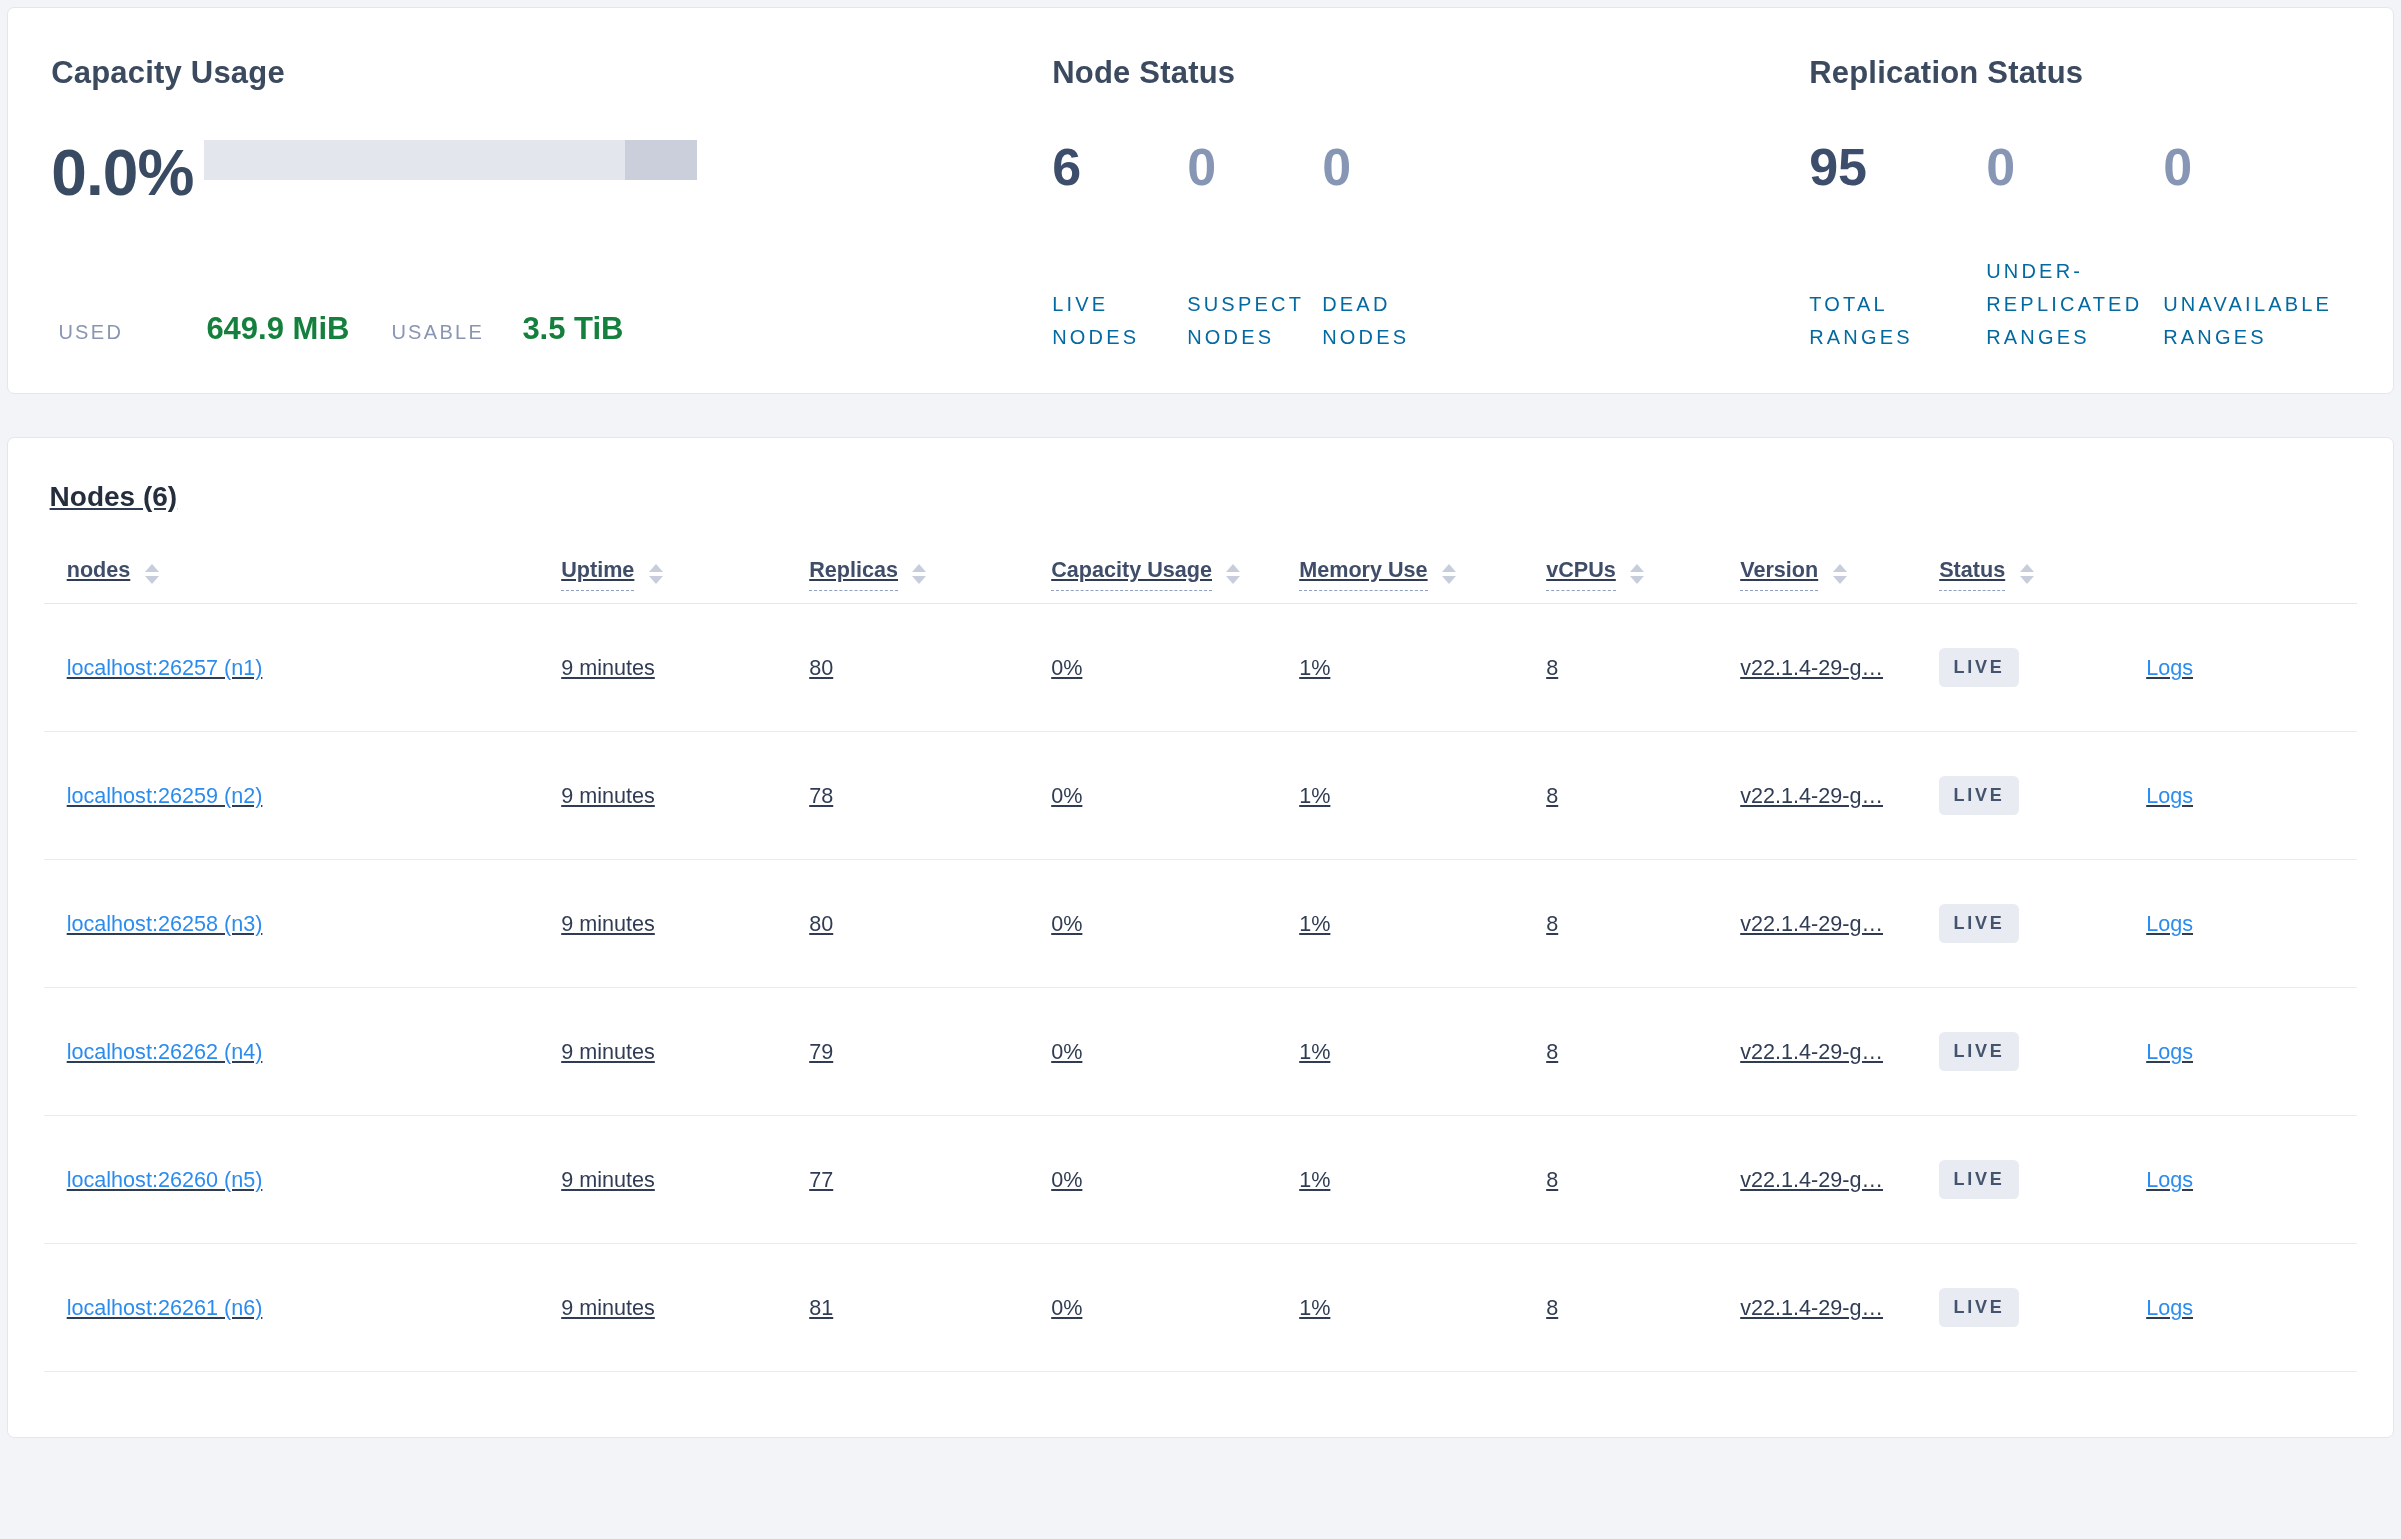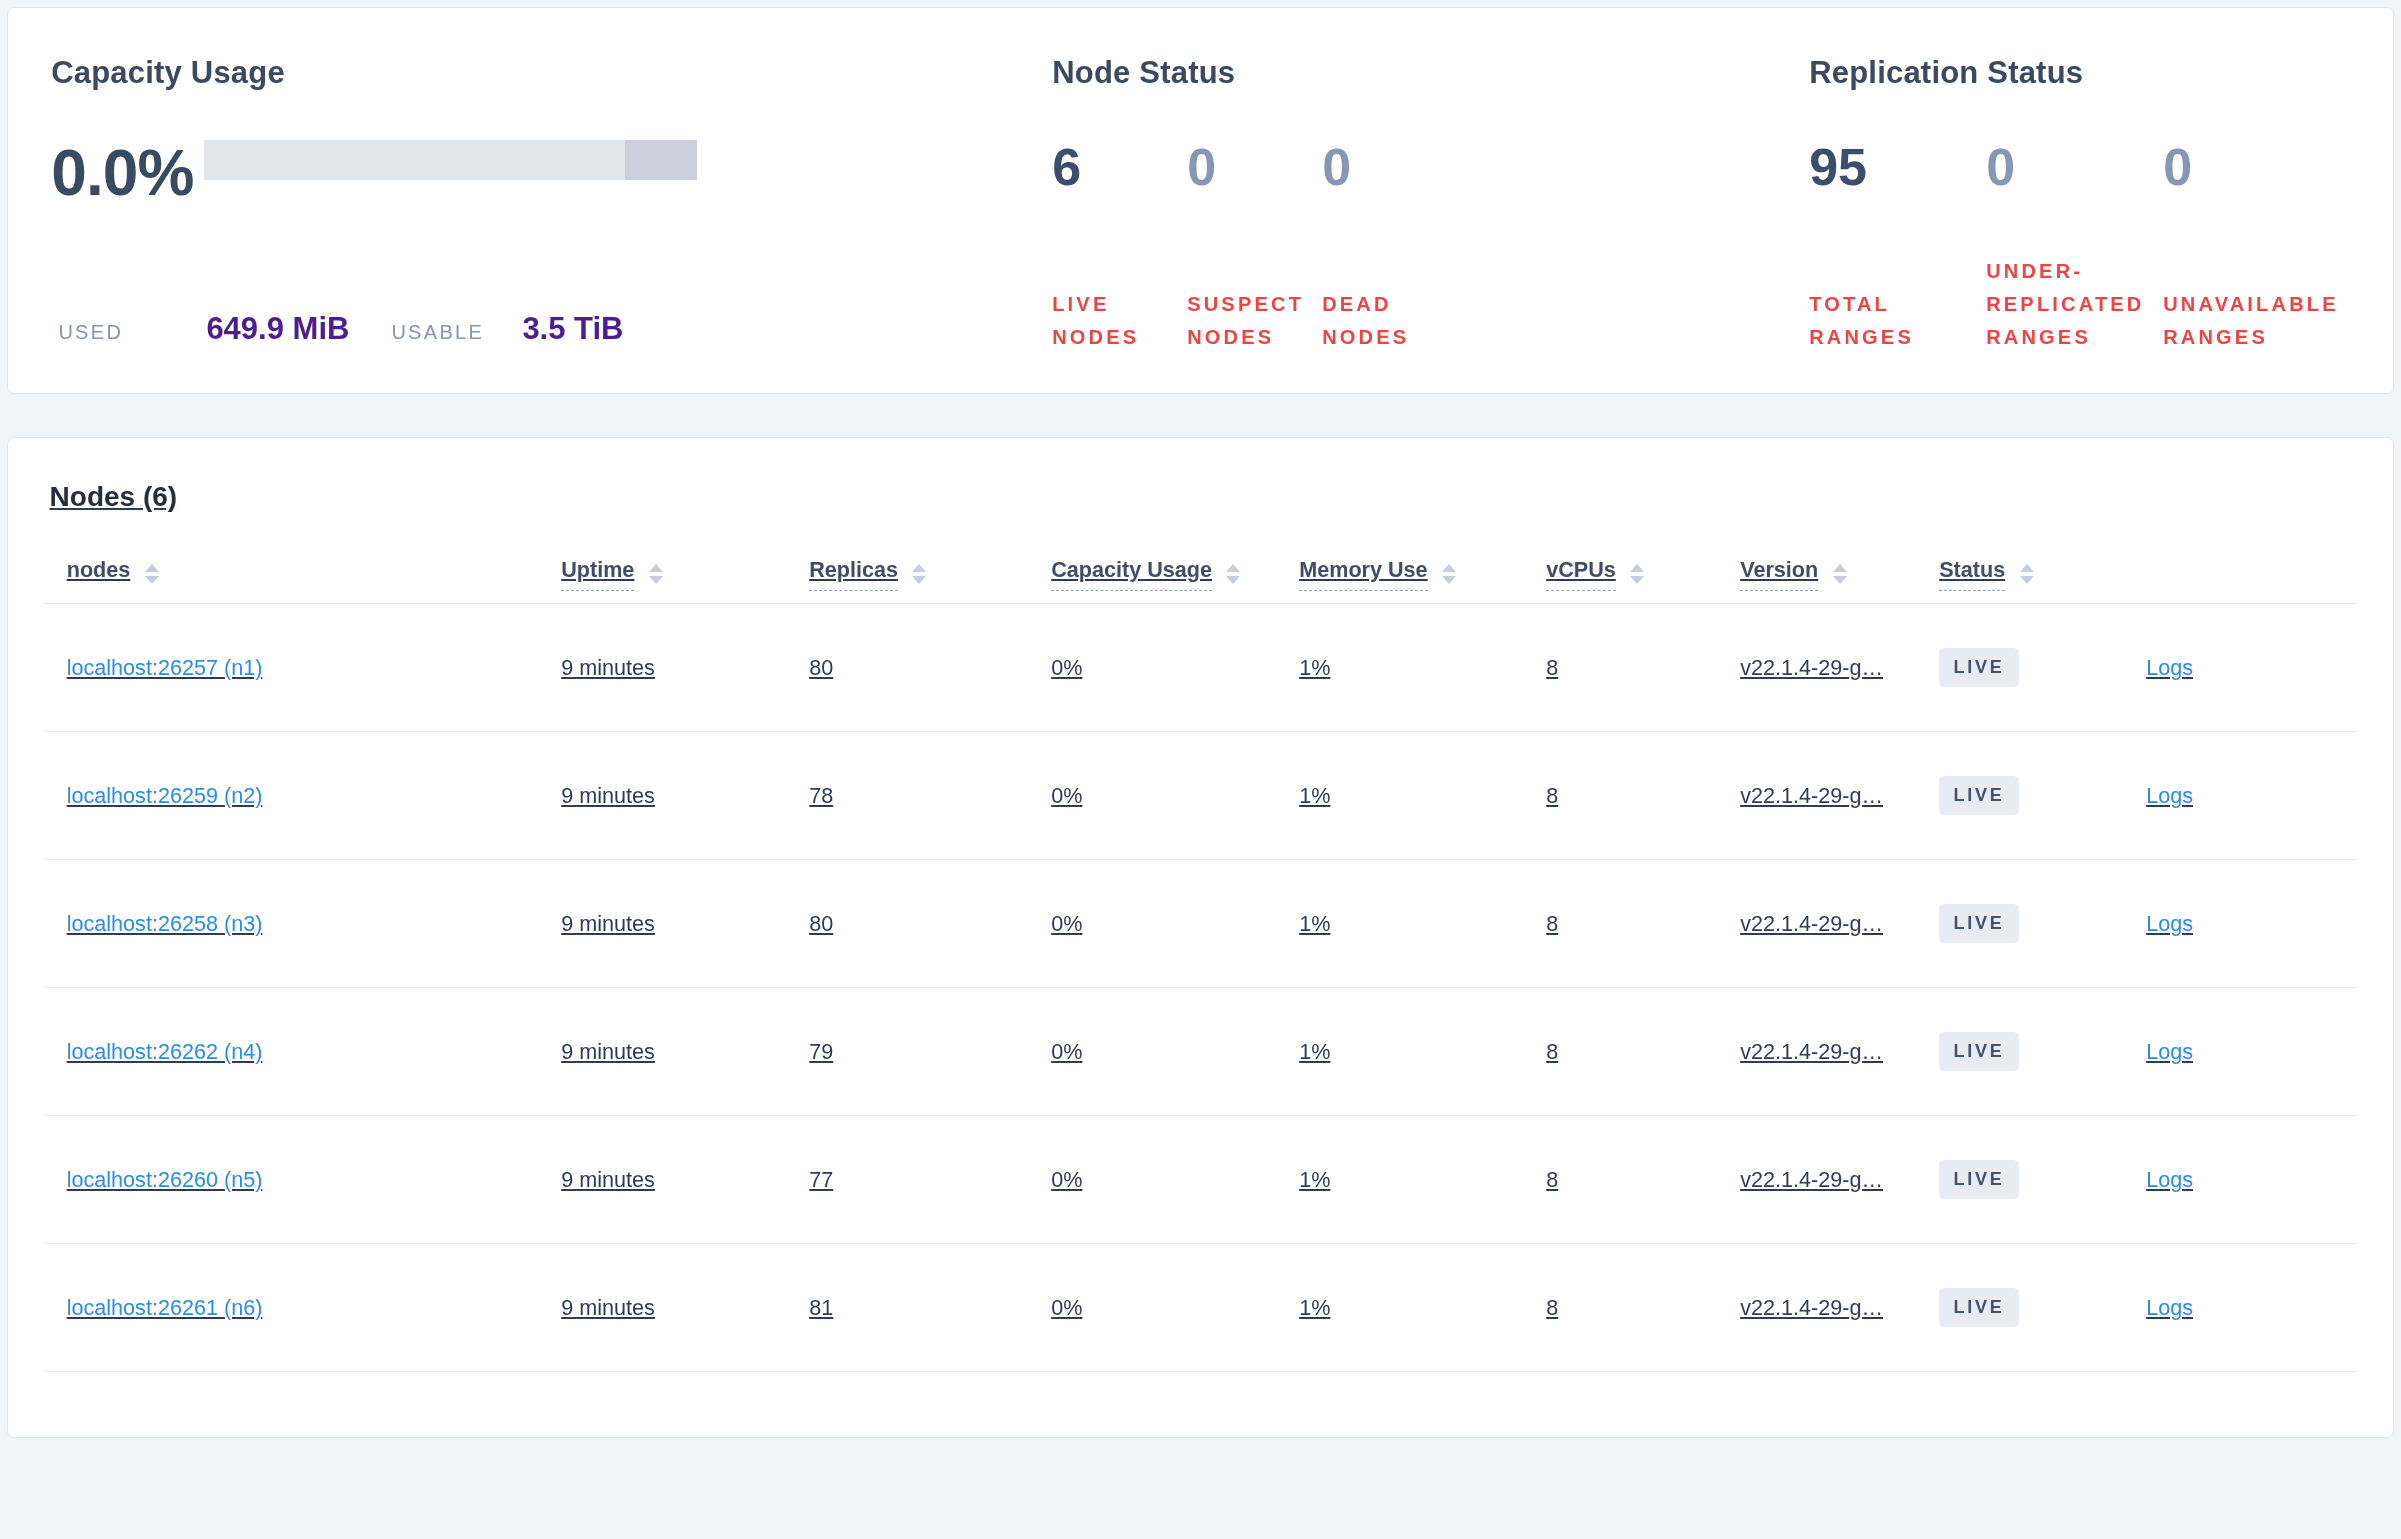--- a/index.html
+++ b/index.html
@@ -50,40 +50,40 @@
     background: #93a1bd; transform: translateX(-0.9px);
   }
   .ticklabel {
     position: absolute; top: 29px; transform: translateX(-50%);
     font-size: 21.6px; color: #5d6f8e; white-space: nowrap;
   }
   .kv-row { margin-top: 87px; display: flex; align-items: baseline; padding-left: 7.2px; }
   .kv-label {
     font-size: 20px; letter-spacing: 2.3px; color: #8995b1; font-weight: 400;
   }
-  .kv-value { font-size: 31px; font-weight: 600; color: #4c1d95; }
+  .kv-value { font-size: 31px; font-weight: 600; color: #15803d; }
   .kv-used-label { width: 148px; margin-top: 27px; }
   .kv-used-value { width: 185px; }
   .kv-usable-label { width: 131px; }
 
   .stats { display: flex; margin-top: 49px; }
   .stat {
     height: 216px; display: flex; flex-direction: column;
     justify-content: space-between;
   }
   .col-nodestatus .stat { width: 135px; }
   .col-replication .stat { width: 177px; }
   .stat-value {
     font-size: 52px; font-weight: 600; color: #3d4e6c; line-height: 1.05;
   }
   .stat-value.muted { color: #8696b4; }
   .stat-label { padding-bottom: 1.8px; }
   .stat-label span {
     display: block; font-size: 20px; letter-spacing: 3.2px;
-    color: #ef4444; line-height: 33px; white-space: nowrap; font-weight: bold;
+    color: #0369a1; line-height: 33px; white-space: nowrap;
   }
 
   
   .selector-card {
     height: 87px; display: flex; align-items: center;
     padding-left: 43px; margin-bottom: 5.4px;
   }
   .view-select { display: inline-flex; align-items: center; cursor: pointer; }
   .view-select-label { font-size: 24px; font-weight: 600; color: #0b55f0; }
   .caret {

